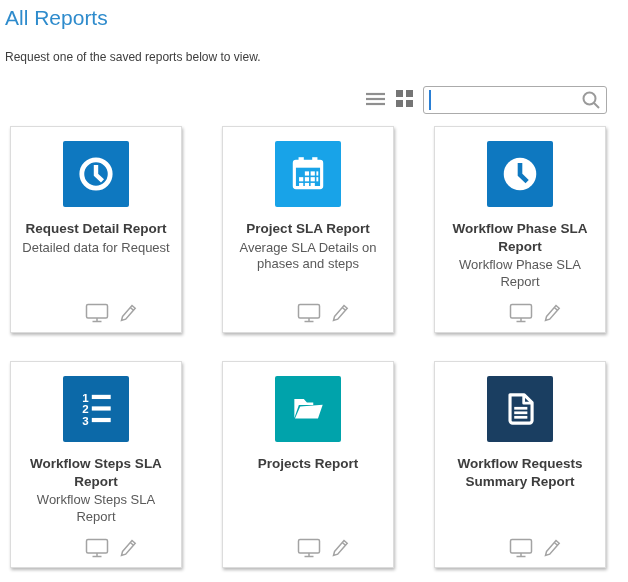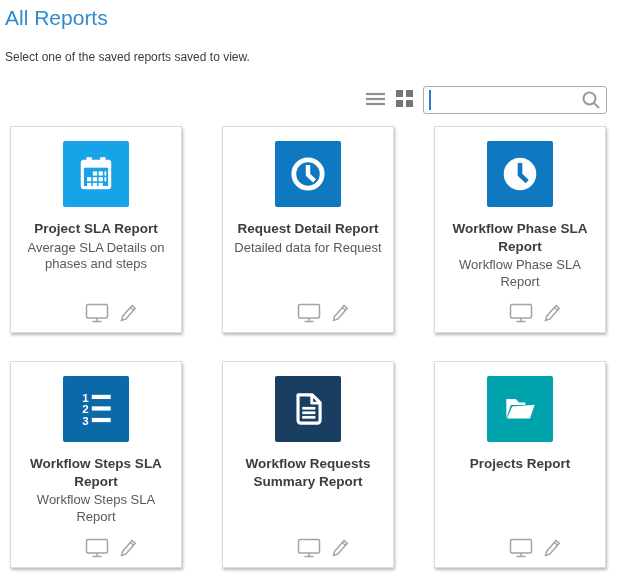--- a/index.html
+++ b/index.html
@@ -66,21 +66,21 @@
     position:absolute;bottom:9px;left:0;width:100%;
     display:flex;align-items:center;justify-content:center;gap:9px;
     transform:translateX(16px);
   }
   .action-btn{background:none;border:none;padding:0;cursor:pointer;line-height:0;}
 </style>
 </head>
 <body>
 
 <h1 class="page-title" style="color: rgb(46, 139, 204);">All Reports</h1>
-<div class="page-subtitle">Select one of the saved reports saved to view.</div>
+<div class="page-subtitle">Request one of the saved reports below to view.</div>
 
 <div class="toolbar">
   <button class="view-toggle">
     <span>
       <svg width="19" height="14" viewBox="0 0 19 14">
         <g stroke="#8f8f8f" stroke-width="2.2">
           <line x1="0" y1="2" x2="19" y2="2"></line>
           <line x1="0" y1="7" x2="19" y2="7"></line>
           <line x1="0" y1="12" x2="19" y2="12"></line>
         </g>
@@ -105,20 +105,54 @@
     <span class="search-icon">
       <svg width="20" height="20" viewBox="0 0 20 20">
         <circle cx="8.5" cy="8.5" r="6" fill="none" stroke="#9a9a9a" stroke-width="2"></circle>
         <line x1="13" y1="13" x2="18" y2="18" stroke="#9a9a9a" stroke-width="2"></line>
       </svg>
     </span>
   </div>
 </div>
 
 <div class="cards">
+
+  <div class="card">
+    <div class="tile" style="background: rgb(14, 120, 192); --tile: #0e78c0;">
+      <svg width="42" height="42" viewBox="0 0 40 40">
+        <circle cx="20" cy="20" r="13.5" fill="none" stroke="#fff" stroke-width="4.6"></circle>
+        <path d="M20 11.5 V20.7 L26.2 26.6" fill="none" stroke="#fff" stroke-width="4.2"></path>
+      </svg>
+    </div>
+    <div class="card-title">Request Detail Report</div>
+    <div class="card-desc">Detailed data for Request</div>
+    <div class="card-footer">
+      <button class="action-btn">
+        <span>
+          <svg width="24" height="20" viewBox="0 0 24 20">
+              <g fill="none" stroke="#a3a3a3" stroke-width="1.5">
+            <rect x="1.5" y="1.5" width="21" height="13.5" rx="1.5"></rect>
+            <line x1="12" y1="15" x2="12" y2="18"></line>
+                <line x1="7.5" y1="18.5" x2="16.5" y2="18.5"></line>
+          </g>
+            </svg>
+        </span>
+      </button>
+      <button class="action-btn">
+        <span>
+          <svg width="21" height="21" viewBox="0 0 21 21">
+              <g fill="none" stroke="#a3a3a3" stroke-width="1.5">
+            <path d="M4.5 14.5 L14 3.5 l3.2 2.8 L7.7 17.2 l-4.2 1.3 z"></path>
+            <path d="M12.3 5.5 l3.2 2.8"></path>
+          </g>
+            </svg>
+        </span>
+      </button>
+    </div>
+  </div>
 
   <div class="card">
     <div class="tile" style="background: rgb(24, 163, 232); --tile: #18a3e8;">
       <svg width="42" height="42" viewBox="0 0 40 40">
         <rect x="7" y="8" width="26" height="25" rx="1.5" fill="none" stroke="#fff" stroke-width="3"></rect>
         <rect x="7" y="8" width="26" height="6" fill="#fff"></rect>
         <rect x="11" y="4" width="5" height="6" fill="#fff"></rect>
         <rect x="24" y="4" width="5" height="6" fill="#fff"></rect>
         <g fill="#fff">
           <rect x="17" y="17.5" width="4" height="4"></rect>
@@ -157,54 +191,20 @@
           </g>
             </svg>
         </span>
       </button>
     </div>
   </div>
 
   <div class="card">
     <div class="tile" style="background: rgb(14, 120, 192); --tile: #0e78c0;">
       <svg width="42" height="42" viewBox="0 0 40 40">
-        <circle cx="20" cy="20" r="13.5" fill="none" stroke="#fff" stroke-width="4.6"></circle>
-        <path d="M20 11.5 V20.7 L26.2 26.6" fill="none" stroke="#fff" stroke-width="4.2"></path>
-      </svg>
-    </div>
-    <div class="card-title">Request Detail Report</div>
-    <div class="card-desc">Detailed data for Request</div>
-    <div class="card-footer">
-      <button class="action-btn">
-        <span>
-          <svg width="24" height="20" viewBox="0 0 24 20">
-              <g fill="none" stroke="#a3a3a3" stroke-width="1.5">
-            <rect x="1.5" y="1.5" width="21" height="13.5" rx="1.5"></rect>
-            <line x1="12" y1="15" x2="12" y2="18"></line>
-                <line x1="7.5" y1="18.5" x2="16.5" y2="18.5"></line>
-          </g>
-            </svg>
-        </span>
-      </button>
-      <button class="action-btn">
-        <span>
-          <svg width="21" height="21" viewBox="0 0 21 21">
-              <g fill="none" stroke="#a3a3a3" stroke-width="1.5">
-            <path d="M4.5 14.5 L14 3.5 l3.2 2.8 L7.7 17.2 l-4.2 1.3 z"></path>
-            <path d="M12.3 5.5 l3.2 2.8"></path>
-          </g>
-            </svg>
-        </span>
-      </button>
-    </div>
-  </div>
-
-  <div class="card">
-    <div class="tile" style="background: rgb(14, 120, 192); --tile: #0e78c0;">
-      <svg width="42" height="42" viewBox="0 0 40 40">
         <circle cx="20" cy="20" r="15.5" fill="#fff"></circle>
         <path d="M20 9.5 V20.7 L26.8 27.2" fill="none" stroke-width="4.4" style="stroke:var(--tile)"></path>
       </svg>
     </div>
     <div class="card-title">Workflow Phase SLA Report</div>
     <div class="card-desc">Workflow Phase SLA Report</div>
     <div class="card-footer">
       <button class="action-btn">
         <span>
           <svg width="24" height="20" viewBox="0 0 24 20">
@@ -239,20 +239,54 @@
         </g>
         <g fill="#fff">
           <rect x="16" y="6.5" width="18" height="4"></rect>
           <rect x="16" y="17.5" width="18" height="4"></rect>
           <rect x="16" y="28.5" width="18" height="4"></rect>
         </g>
       </svg>
     </div>
     <div class="card-title">Workflow Steps SLA Report</div>
     <div class="card-desc">Workflow Steps SLA Report</div>
+    <div class="card-footer">
+      <button class="action-btn">
+        <span>
+          <svg width="24" height="20" viewBox="0 0 24 20">
+              <g fill="none" stroke="#a3a3a3" stroke-width="1.5">
+            <rect x="1.5" y="1.5" width="21" height="13.5" rx="1.5"></rect>
+            <line x1="12" y1="15" x2="12" y2="18"></line>
+                <line x1="7.5" y1="18.5" x2="16.5" y2="18.5"></line>
+          </g>
+            </svg>
+        </span>
+      </button>
+      <button class="action-btn">
+        <span>
+          <svg width="21" height="21" viewBox="0 0 21 21">
+              <g fill="none" stroke="#a3a3a3" stroke-width="1.5">
+            <path d="M4.5 14.5 L14 3.5 l3.2 2.8 L7.7 17.2 l-4.2 1.3 z"></path>
+            <path d="M12.3 5.5 l3.2 2.8"></path>
+          </g>
+            </svg>
+        </span>
+      </button>
+    </div>
+  </div>
+
+  <div class="card">
+    <div class="tile" style="background: rgb(0, 163, 171); --tile: #00a3ab;">
+      <svg width="42" height="42" viewBox="0 0 40 40">
+        <path fill="#fff" d="M7 28.5 L7 10.5 L16 10.5 L19 13.8 L25 13.8 L25 16.2 L11.3 16.2 Z"></path>
+        <path fill="#fff" d="M7.6 29 L12.6 17.6 L34 16 L29.5 29 Z"></path>
+      </svg>
+    </div>
+    <div class="card-title">Projects Report</div>
+    <div class="card-desc"></div>
     <div class="card-footer">
       <button class="action-btn">
         <span>
           <svg width="24" height="20" viewBox="0 0 24 20">
               <g fill="none" stroke="#a3a3a3" stroke-width="1.5">
             <rect x="1.5" y="1.5" width="21" height="13.5" rx="1.5"></rect>
             <line x1="12" y1="15" x2="12" y2="18"></line>
                 <line x1="7.5" y1="18.5" x2="16.5" y2="18.5"></line>
           </g>
             </svg>
@@ -303,47 +337,13 @@
               <g fill="none" stroke="#a3a3a3" stroke-width="1.5">
             <path d="M4.5 14.5 L14 3.5 l3.2 2.8 L7.7 17.2 l-4.2 1.3 z"></path>
             <path d="M12.3 5.5 l3.2 2.8"></path>
           </g>
             </svg>
         </span>
       </button>
     </div>
   </div>
 
-  <div class="card">
-    <div class="tile" style="background: rgb(0, 163, 171); --tile: #00a3ab;">
-      <svg width="42" height="42" viewBox="0 0 40 40">
-        <path fill="#fff" d="M7 28.5 L7 10.5 L16 10.5 L19 13.8 L25 13.8 L25 16.2 L11.3 16.2 Z"></path>
-        <path fill="#fff" d="M7.6 29 L12.6 17.6 L34 16 L29.5 29 Z"></path>
-      </svg>
-    </div>
-    <div class="card-title">Projects Report</div>
-    <div class="card-desc"></div>
-    <div class="card-footer">
-      <button class="action-btn">
-        <span>
-          <svg width="24" height="20" viewBox="0 0 24 20">
-              <g fill="none" stroke="#a3a3a3" stroke-width="1.5">
-            <rect x="1.5" y="1.5" width="21" height="13.5" rx="1.5"></rect>
-            <line x1="12" y1="15" x2="12" y2="18"></line>
-                <line x1="7.5" y1="18.5" x2="16.5" y2="18.5"></line>
-          </g>
-            </svg>
-        </span>
-      </button>
-      <button class="action-btn">
-        <span>
-          <svg width="21" height="21" viewBox="0 0 21 21">
-              <g fill="none" stroke="#a3a3a3" stroke-width="1.5">
-            <path d="M4.5 14.5 L14 3.5 l3.2 2.8 L7.7 17.2 l-4.2 1.3 z"></path>
-            <path d="M12.3 5.5 l3.2 2.8"></path>
-          </g>
-            </svg>
-        </span>
-      </button>
-    </div>
-  </div>
-
 </div>
 
 </body></html>

